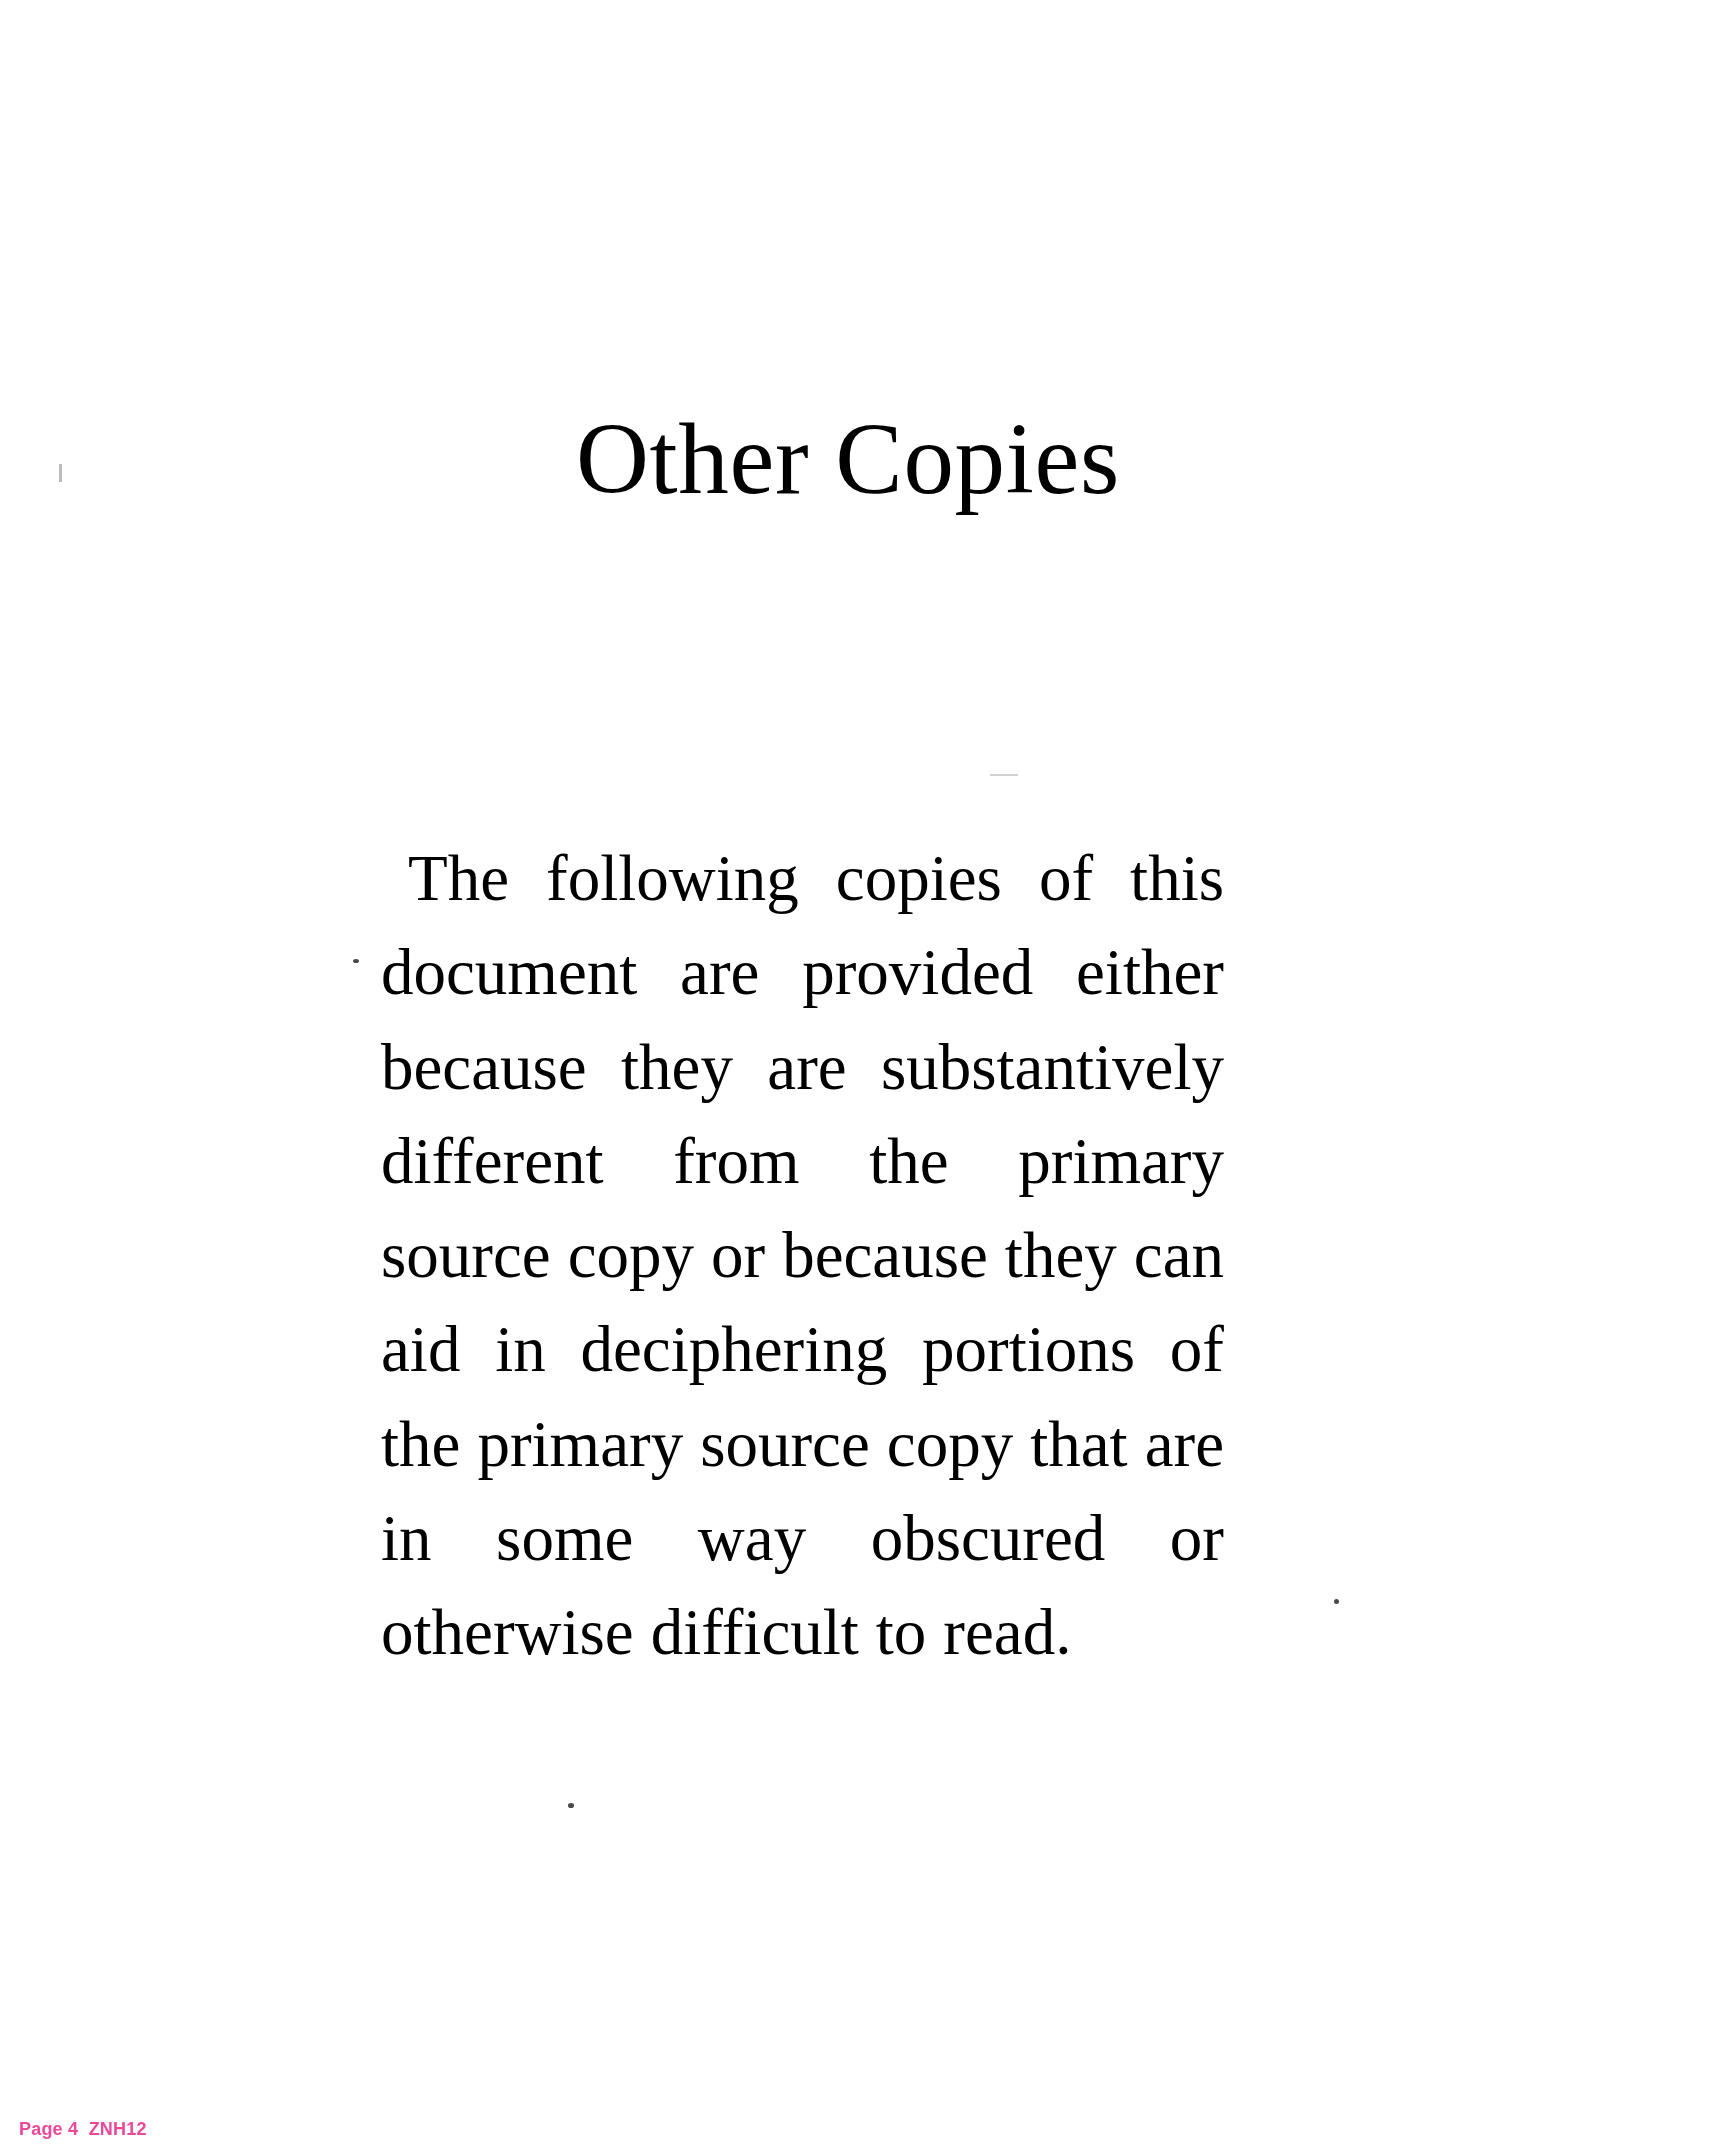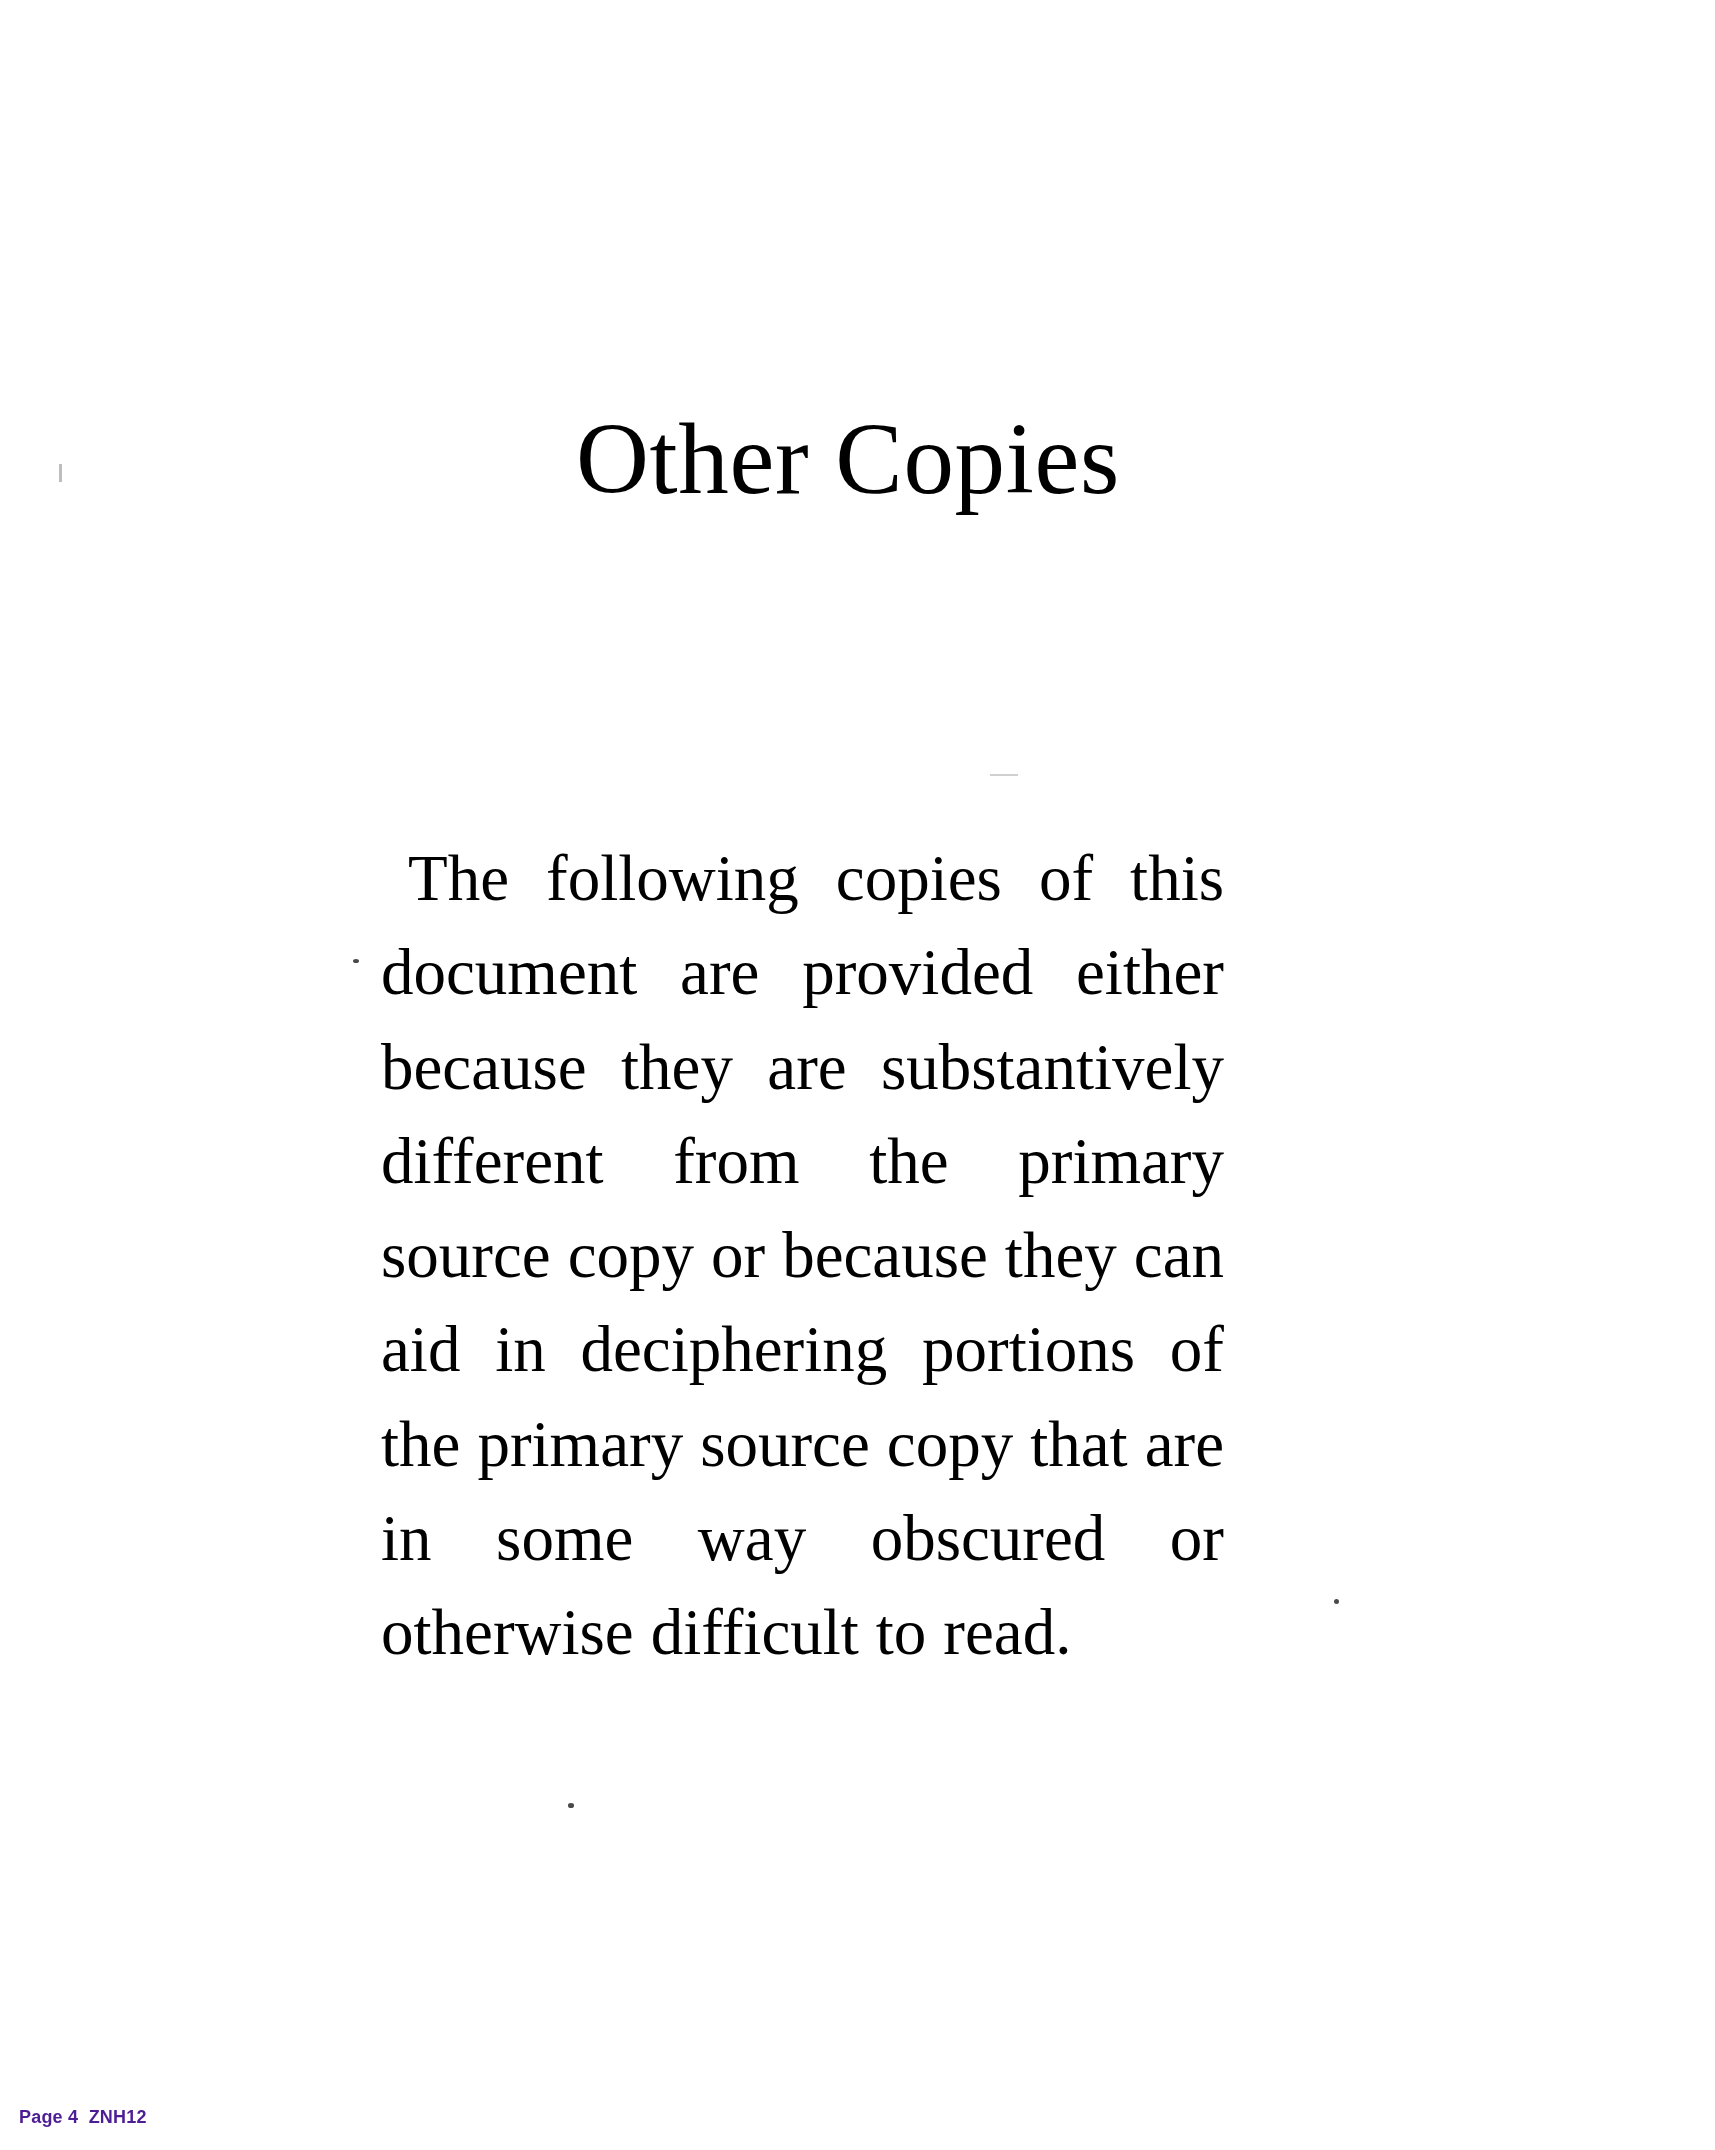--- a/index.html
+++ b/index.html
@@ -64,26 +64,26 @@
   .speck-1 { left: 353px; top: 959px; width: 6px; height: 4px; }
   .speck-2 { left: 1334px; top: 1599px; width: 5.4px; height: 5.4px; }
   .speck-3 { left: 568px; top: 1803px; width: 6px; height: 4.7px; }
   .speck-4 { left: 59px; top: 464px; width: 3.4px; height: 17.5px; background: #bdbdbd; border-radius: 0; }
   .speck-5 { left: 990px; top: 774px; width: 28px; height: 2px; background: #d0d0d0; border-radius: 0; }
 
   
   .footer-stamp {
     position: absolute;
     left: 19px;
-    bottom: 23px;
+    bottom: 11px;
     font-family: "Liberation Sans", sans-serif;
     font-size: 18px;
     font-weight: 700;
     letter-spacing: 0.2px;
-    color: #4c1d95;
+    color: #ec4899;
     white-space: pre;
   }
 </style>
 </head>
 <body>
 
 <div class="page">
 
   <h1 class="doc-title">Other Copies</h1>
 

